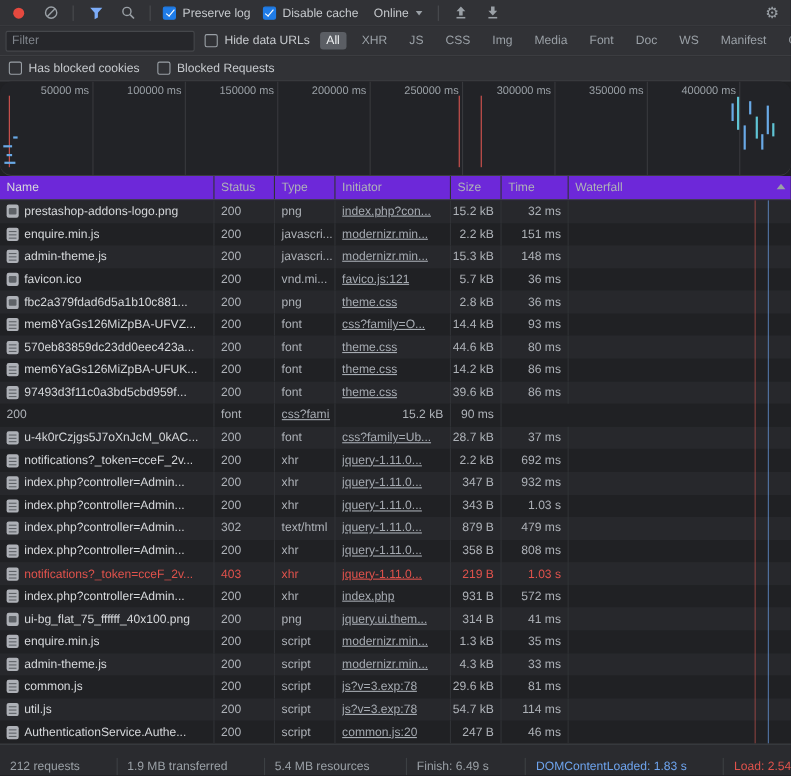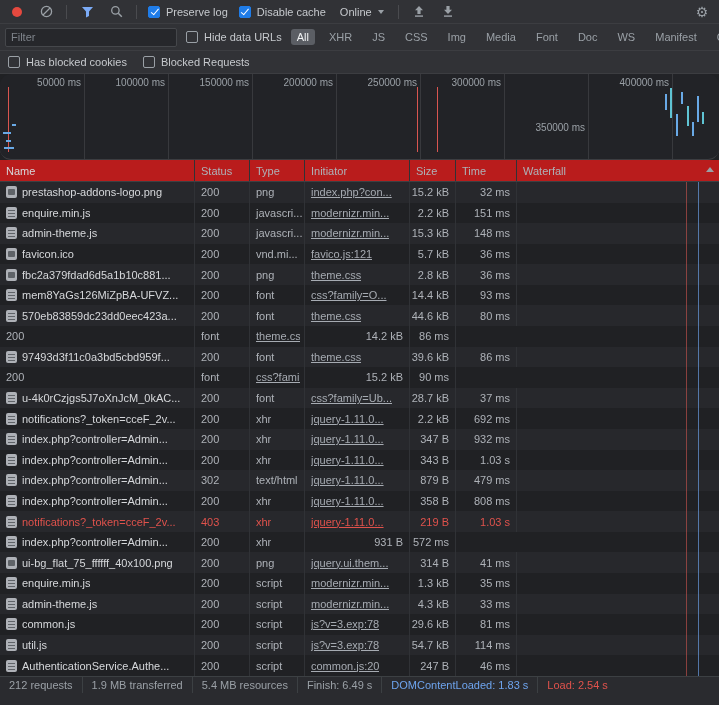--- a/index.html
+++ b/index.html
@@ -32,21 +32,21 @@
   .chip{padding:2px 6px;border-radius:3px;color:#9aa0a6;cursor:pointer;white-space:nowrap;}
   .chip.selected{background:#5b5e64;color:#f1f3f4;}
   
   .overview{position:relative;height:85px;flex:none;background:#222327;border-bottom:1px solid #3c3d41;overflow:hidden;border-radius:11px;}
   .ov-graph{position:absolute;inset:0;}
   .gridline{position:absolute;top:0;bottom:0;width:1px;background:#38393d;}
   .time-label{position:absolute;top:3px;font-size:10px;color:#9aa0a6;white-space:nowrap;}
   .ov-mark{position:absolute;}
   
   .thead,.trow{display:grid;grid-template-columns:195px 55px 55px 105px 46px 61px 1fr;}
-  .thead{height:21px;flex:none;background:#b91c1c;border-bottom:1px solid #3c4043;align-items:center;color:#a6a9ae;}
+  .thead{height:21px;flex:none;background:#6d28d9;border-bottom:1px solid #3c4043;align-items:center;color:#a6a9ae;}
   .hcell{position:relative;height:100%;display:flex;align-items:center;border-right:1px solid #3c4043;cursor:pointer;}
   .hcell:last-child{border-right:none;}
   .sort-asc{position:absolute;right:5px;top:7px;width:0;height:0;
     border-left:4px solid transparent;border-right:4px solid transparent;border-bottom:5px solid #9aa0a6;}
   .tbody{flex:1;display:flex;flex-direction:column;position:relative;overflow:hidden;}
   .trow{flex:1;min-height:0;align-items:center;cursor:pointer;}
   .trow.alt{background:#27282c;}
   .cell{height:100%;display:flex;align-items:center;padding:0 4px 0 6px;overflow:hidden;white-space:nowrap;
     border-right:1px solid #303236;color:#aeb2b8;}
   .cell:last-child{border-right:none;}
@@ -55,21 +55,21 @@
   .c-size,.c-time{justify-content:flex-end;padding-right:6px;}
   .ilink{text-decoration:underline;color:#a6abb2;cursor:pointer;overflow:hidden;}
   .trow.err .cell,.trow.err .ntext{color:#e0524c;}
   .trow.err .ilink{color:#e0524c;}
   .ficon{width:11px;height:12px;border-radius:2px;background:#aeb1b7;position:relative;flex:none;}
   .ficon.doc::before{content:"";position:absolute;left:2px;right:2px;top:3px;height:1px;background:#5f6368;
     box-shadow:0 3px 0 #5f6368,0 6px 0 #5f6368;}
   .ficon.img::before{content:"";position:absolute;left:2px;top:3px;width:7px;height:6px;background:#5f6368;border-radius:1px;}
   .wf-line{position:absolute;top:0;bottom:0;width:1px;opacity:.65;}
   
-  .statusbar{height:28px;flex:none;background:#2a2b2f;border-top:1px solid #3c4043;display:flex;align-items:flex-start;color:#9aa0a6;}
+  .statusbar{height:28px;flex:none;background:#2a2b2f;border-top:1px solid #3c4043;display:flex;align-items:flex-end;color:#9aa0a6;gap:24px;}
   .sb-item{padding:0 9px;height:16px;display:flex;align-items:center;white-space:nowrap;}
   .sb-item + .sb-item{border-left:1px solid #3c4043;}
   .sb-blue{color:#6ea4ee;}
   .sb-red{color:#e0524c;}
 </style>
 </head>
 <body>
 
 <div id="app">
 
@@ -166,21 +166,21 @@
         <span class="time-label" style="right: 554px;">100000 ms</span>
         <div class="gridline" style="left: 252px;"></div>
         <span class="time-label" style="right: 470px;">150000 ms</span>
         <div class="gridline" style="left: 336px;"></div>
         <span class="time-label" style="right: 386px;">200000 ms</span>
         <div class="gridline" style="left: 420px;"></div>
         <span class="time-label" style="right: 302px;">250000 ms</span>
         <div class="gridline" style="left: 504px;"></div>
         <span class="time-label" style="right: 218px; margin-left: 12px;">300000 ms</span>
         <div class="gridline" style="left: 588px;"></div>
-        <span class="time-label" style="right: 134px; margin-top: 45px;">350000 ms</span>
+        <span class="time-label" style="right: 134px;">350000 ms</span>
         <div class="gridline" style="left: 672px;"></div>
         <span class="time-label" style="right: 50px;">400000 ms</span>
         <div class="ov-mark" style="left: 8px; top: 13px; width: 1px; height: 65px; background: rgb(217, 85, 80);"></div>
         <div class="ov-mark" style="left: 417px; top: 13px; width: 1px; height: 65px; background: rgb(217, 85, 80);"></div>
         <div class="ov-mark" style="left: 437px; top: 13px; width: 1px; height: 65px; background: rgb(217, 85, 80);"></div>
         <div class="ov-mark" style="left: 3px; top: 58px; width: 8px; height: 2px; background: rgb(105, 169, 230);"></div>
         <div class="ov-mark" style="left: 6px; top: 66px; width: 5px; height: 2px; background: rgb(105, 169, 230);"></div>
         <div class="ov-mark" style="left: 12px; top: 50px; width: 4px; height: 2px; background: rgb(105, 169, 230);"></div>
         <div class="ov-mark" style="left: 4px; top: 73px; width: 10px; height: 2px; background: rgb(105, 169, 230);"></div>
         <div class="ov-mark" style="left: 665px; top: 20px; width: 2px; height: 16px; background: rgb(105, 169, 230);"></div>
@@ -311,20 +311,24 @@
         <div class="cell c-status">200</div>
         <div class="cell c-type">font</div>
         <div class="cell c-init">
           <span class="ilink">theme.css</span>
         </div>
         <div class="cell c-size">44.6 kB</div>
         <div class="cell c-time">80 ms</div>
         <div class="cell c-wf"></div>
       </div>
       <div class="trow">
+        <div class="cell c-name">
+          <span class="ficon doc"></span>
+          <span class="ntext">mem6YaGs126MiZpBA-UFUK...</span>
+        </div>
         <div class="cell c-status">200</div>
         <div class="cell c-type">font</div>
         <div class="cell c-init">
           <span class="ilink">theme.css</span>
         </div>
         <div class="cell c-size">14.2 kB</div>
         <div class="cell c-time">86 ms</div>
         <div class="cell c-wf"></div>
       </div>
       <div class="trow alt">
@@ -449,20 +453,23 @@
         <div class="cell c-time">1.03 s</div>
         <div class="cell c-wf"></div>
       </div>
       <div class="trow">
         <div class="cell c-name">
           <span class="ficon doc"></span>
           <span class="ntext">index.php?controller=Admin...</span>
         </div>
         <div class="cell c-status">200</div>
         <div class="cell c-type">xhr</div>
+        <div class="cell c-init">
+          <span class="ilink">index.php</span>
+        </div>
         <div class="cell c-size">931 B</div>
         <div class="cell c-time">572 ms</div>
         <div class="cell c-wf"></div>
       </div>
       <div class="trow alt">
         <div class="cell c-name">
           <span class="ficon img"></span>
           <span class="ntext">ui-bg_flat_75_ffffff_40x100.png</span>
         </div>
         <div class="cell c-status">200</div>

